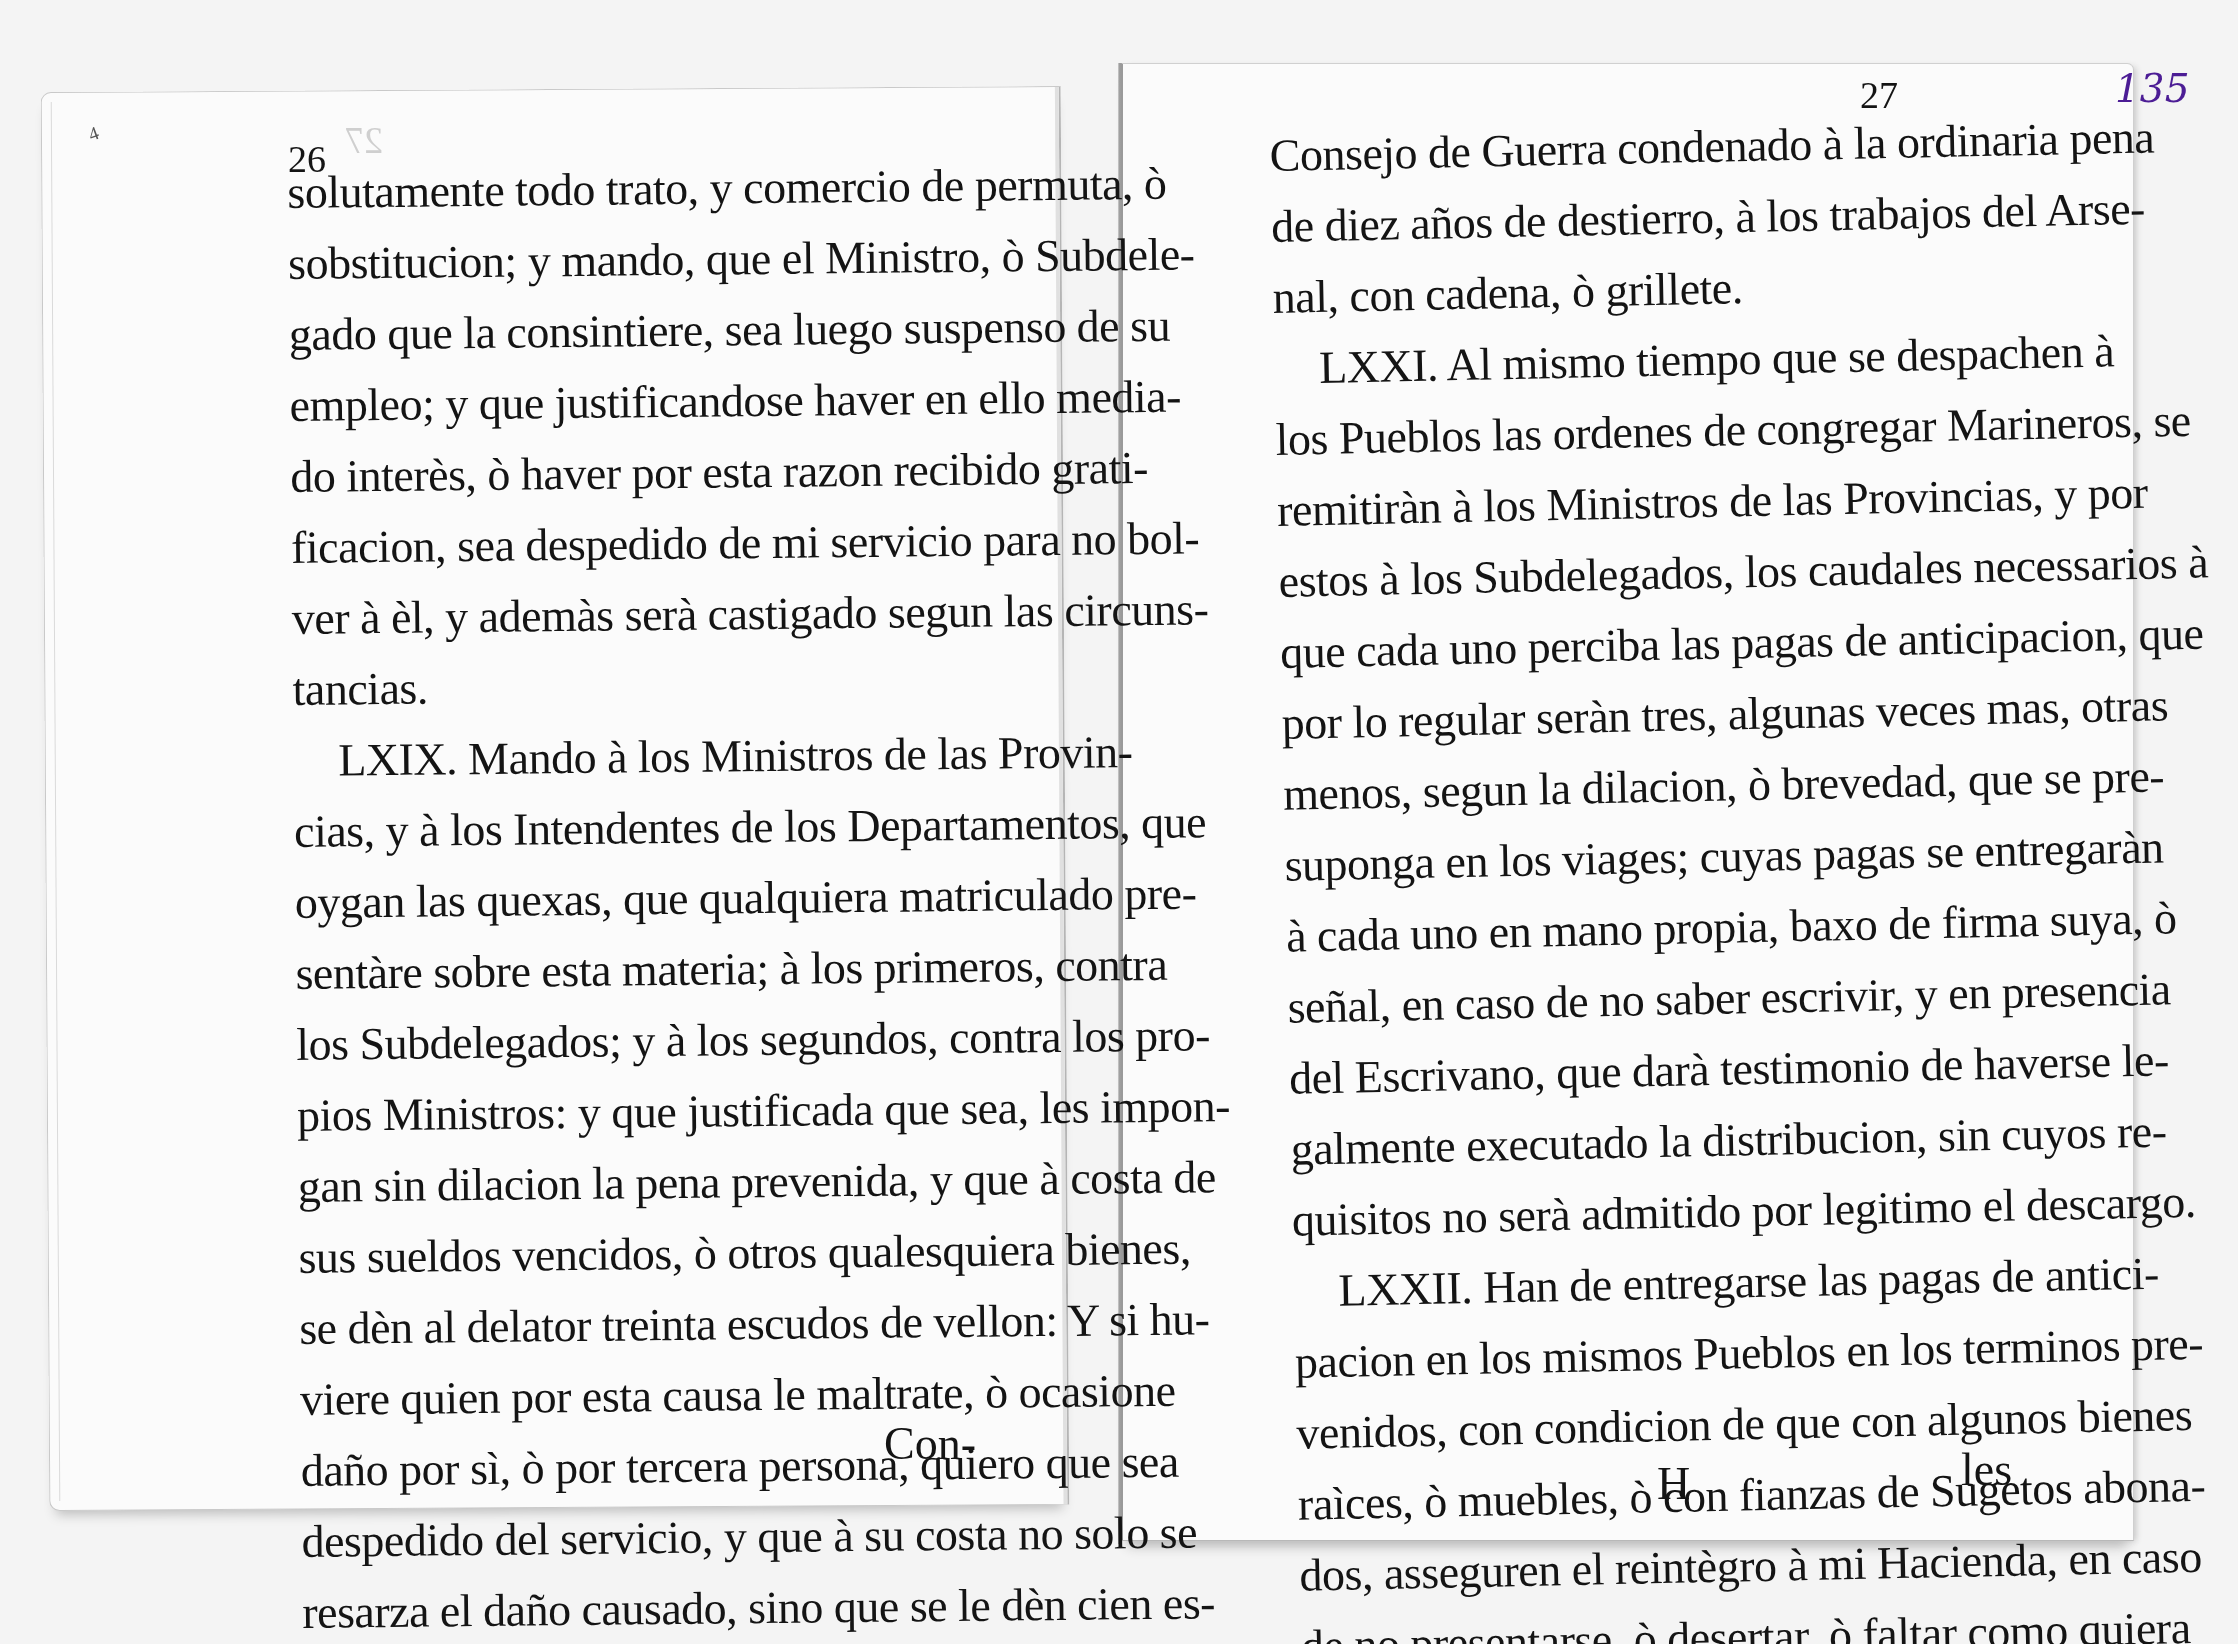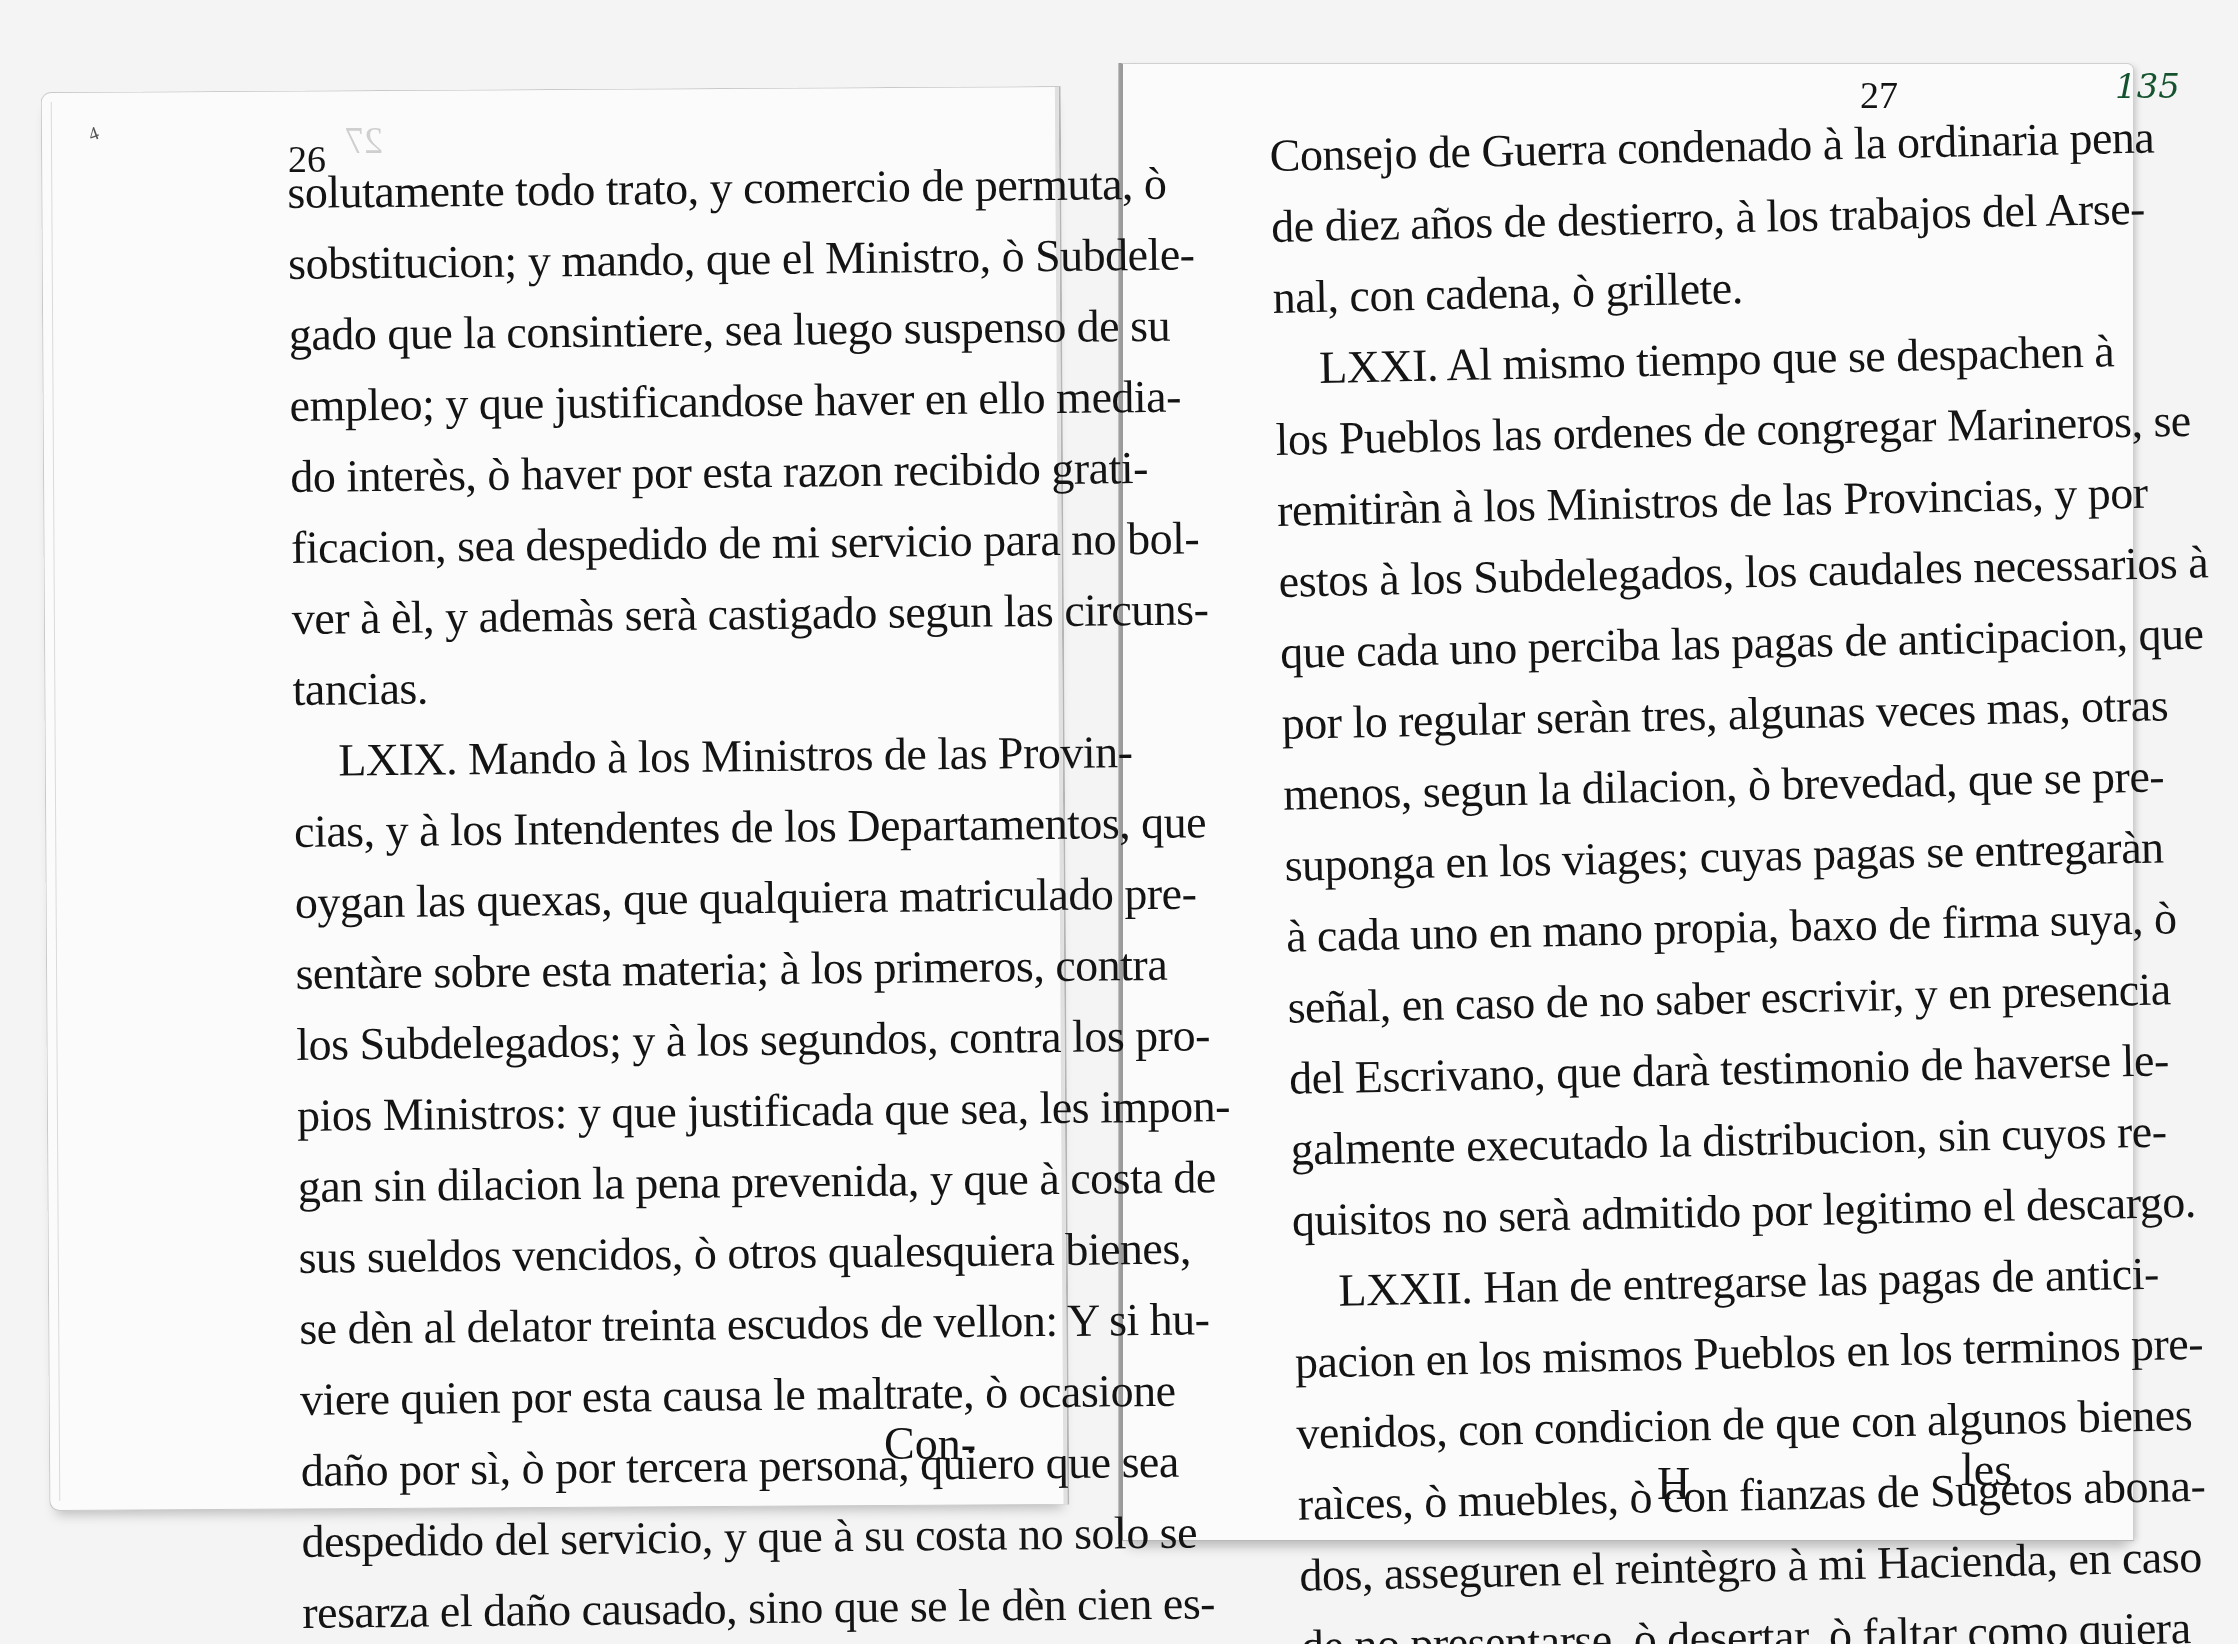--- a/index.html
+++ b/index.html
@@ -60,21 +60,21 @@
     position: absolute; font-size: 38px; line-height: 1;
   }
   .folio-left { left: 288px; top: 140px; }
   .folio-right { left: 1860px; top: 76px; }
   .catchword-left { position: absolute; left: 884px; top: 1417px; font-size: 46px; }
   .signature-mark { position: absolute; left: 1657px; top: 1457px; font-size: 46px; }
   .catchword-right { position: absolute; left: 1913px; top: 1443px; font-size: 46px; margin-left: 48px; }
   .handwritten-folio {
     position: absolute; left: 2115px; top: 66px;
     font-family: "DejaVu Serif", serif; font-style: italic;
-    font-size: 34px; color: #14532d;
+    font-size: 39px; color: #4c1d95;
   }
   .corner-mark {
     position: absolute; left: 89px; top: 123px;
     font-size: 19px; color: #555; transform: rotate(-20deg);
   }
   .bleed {
     position: absolute; font-size: 38px; color: #cfcfcf;
     transform: scaleX(-1);
   }
   .bleed-left-top { left: 345px; top: 118px; }

